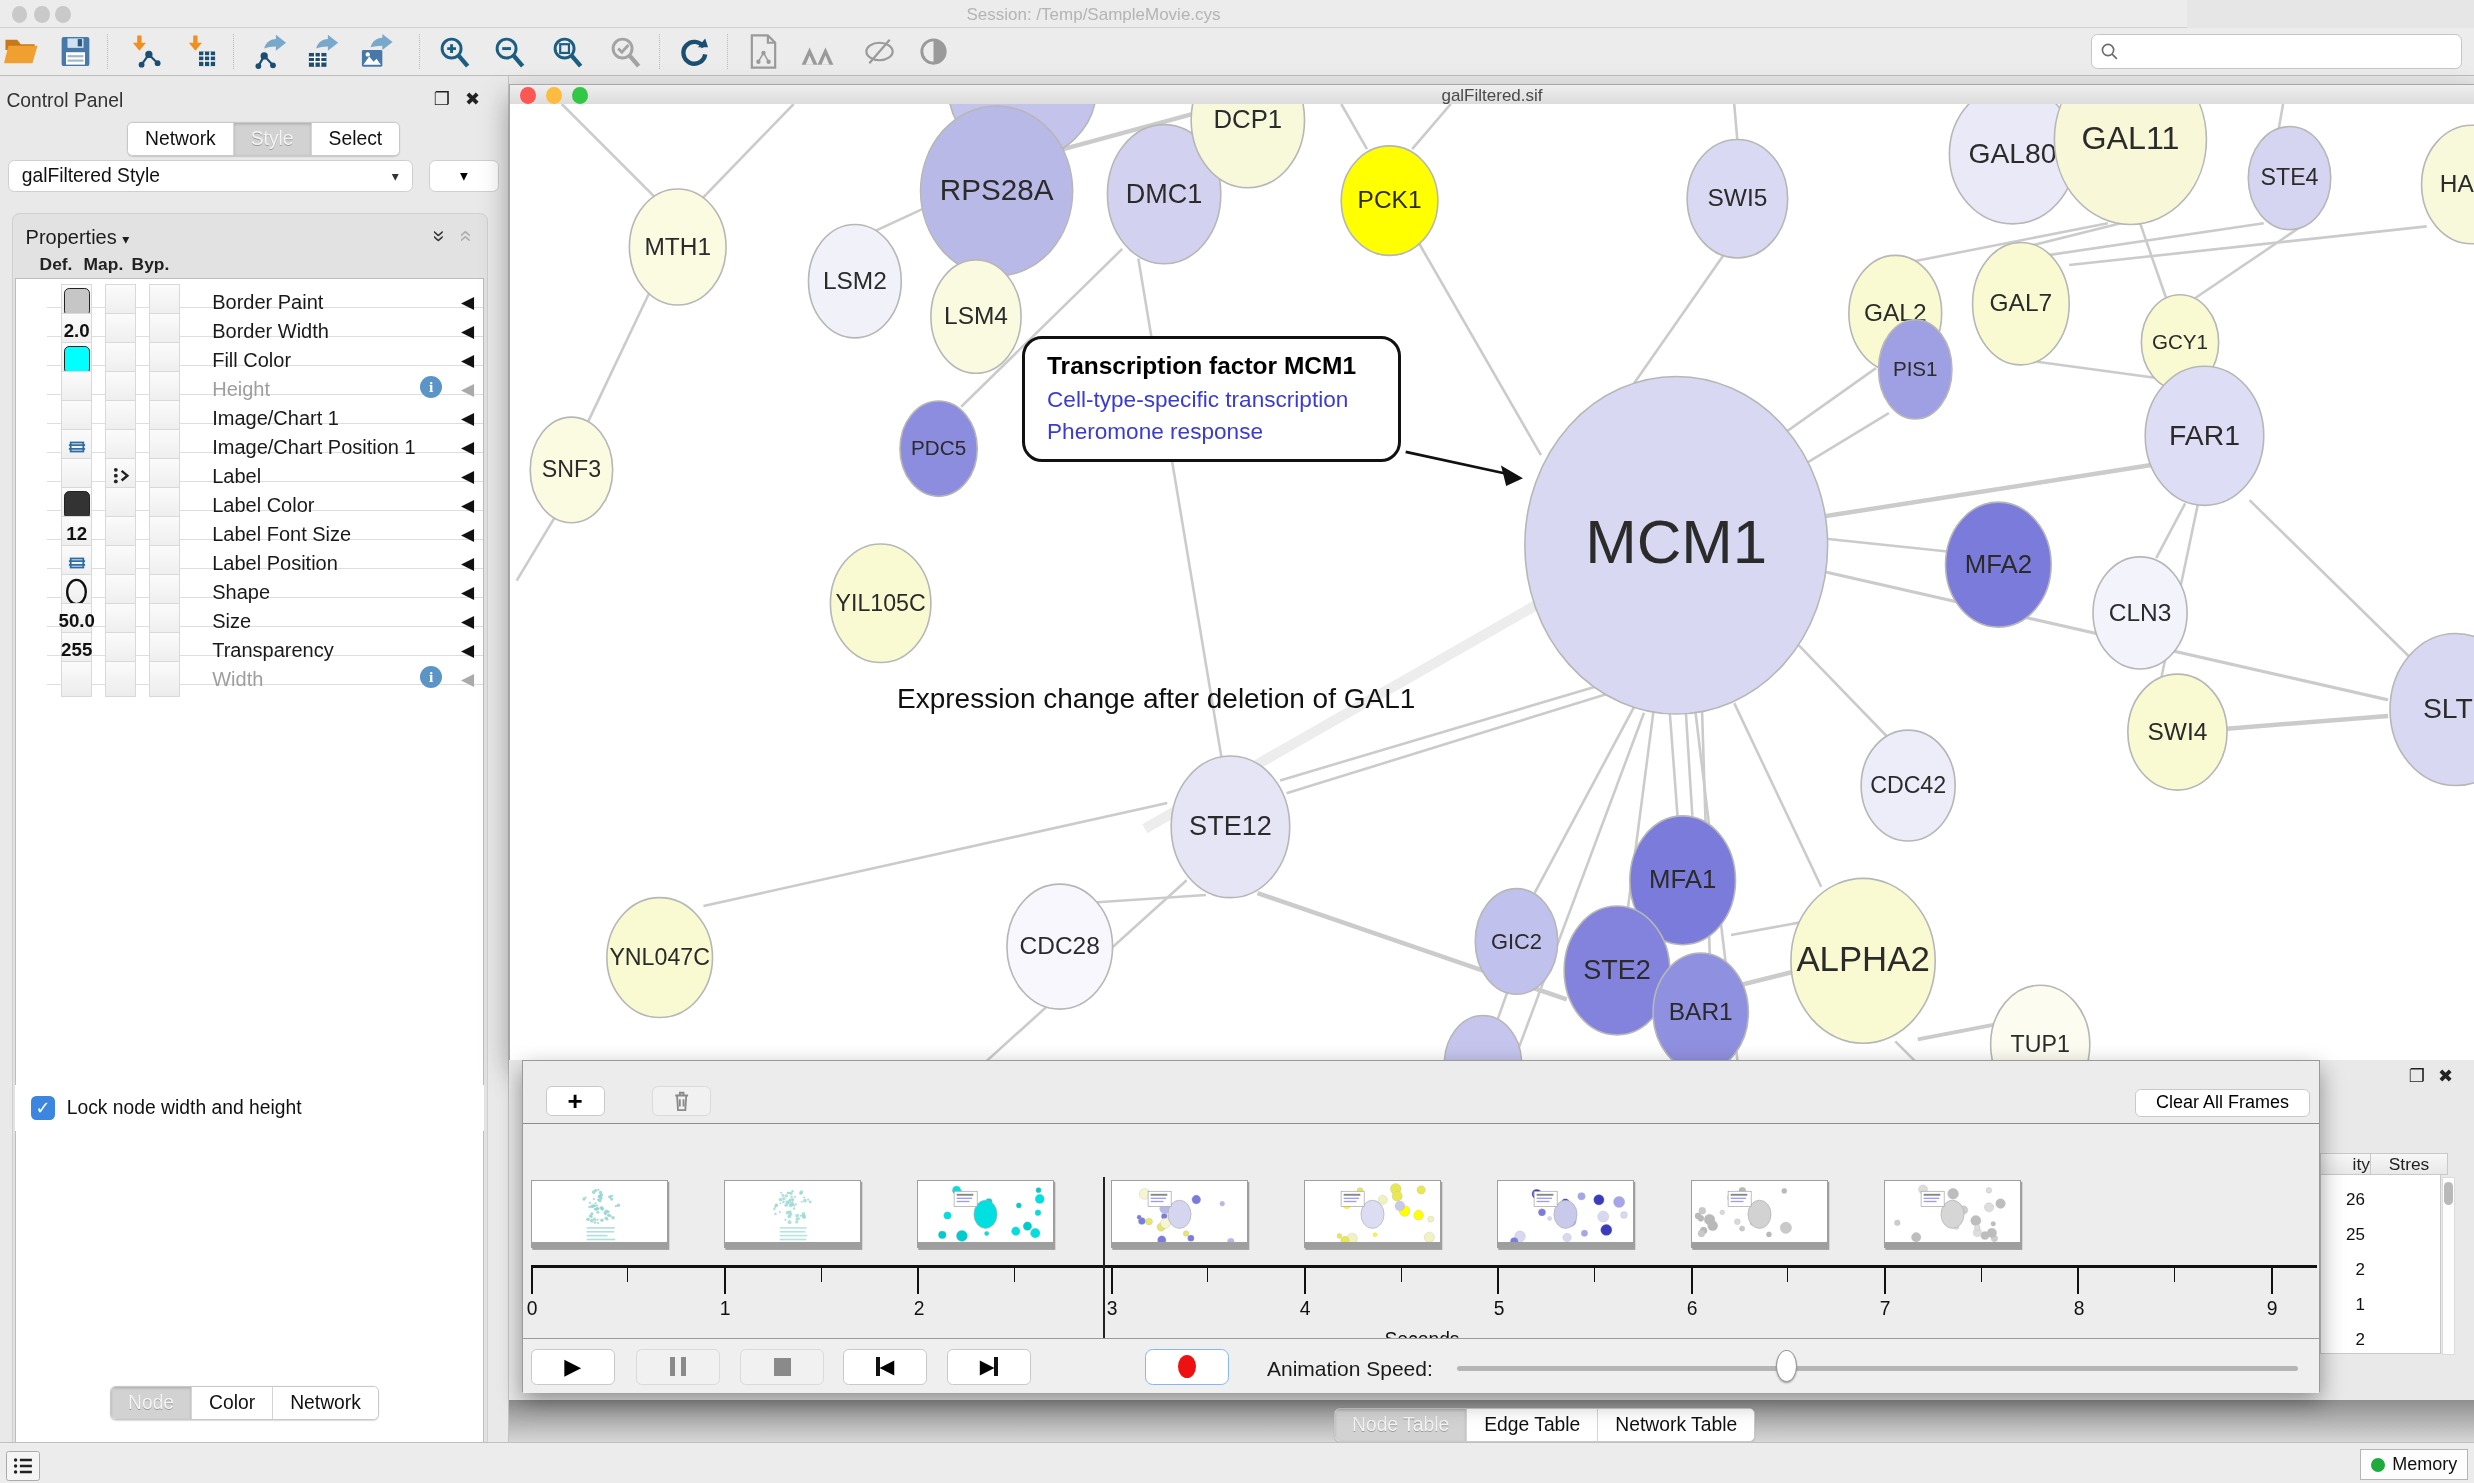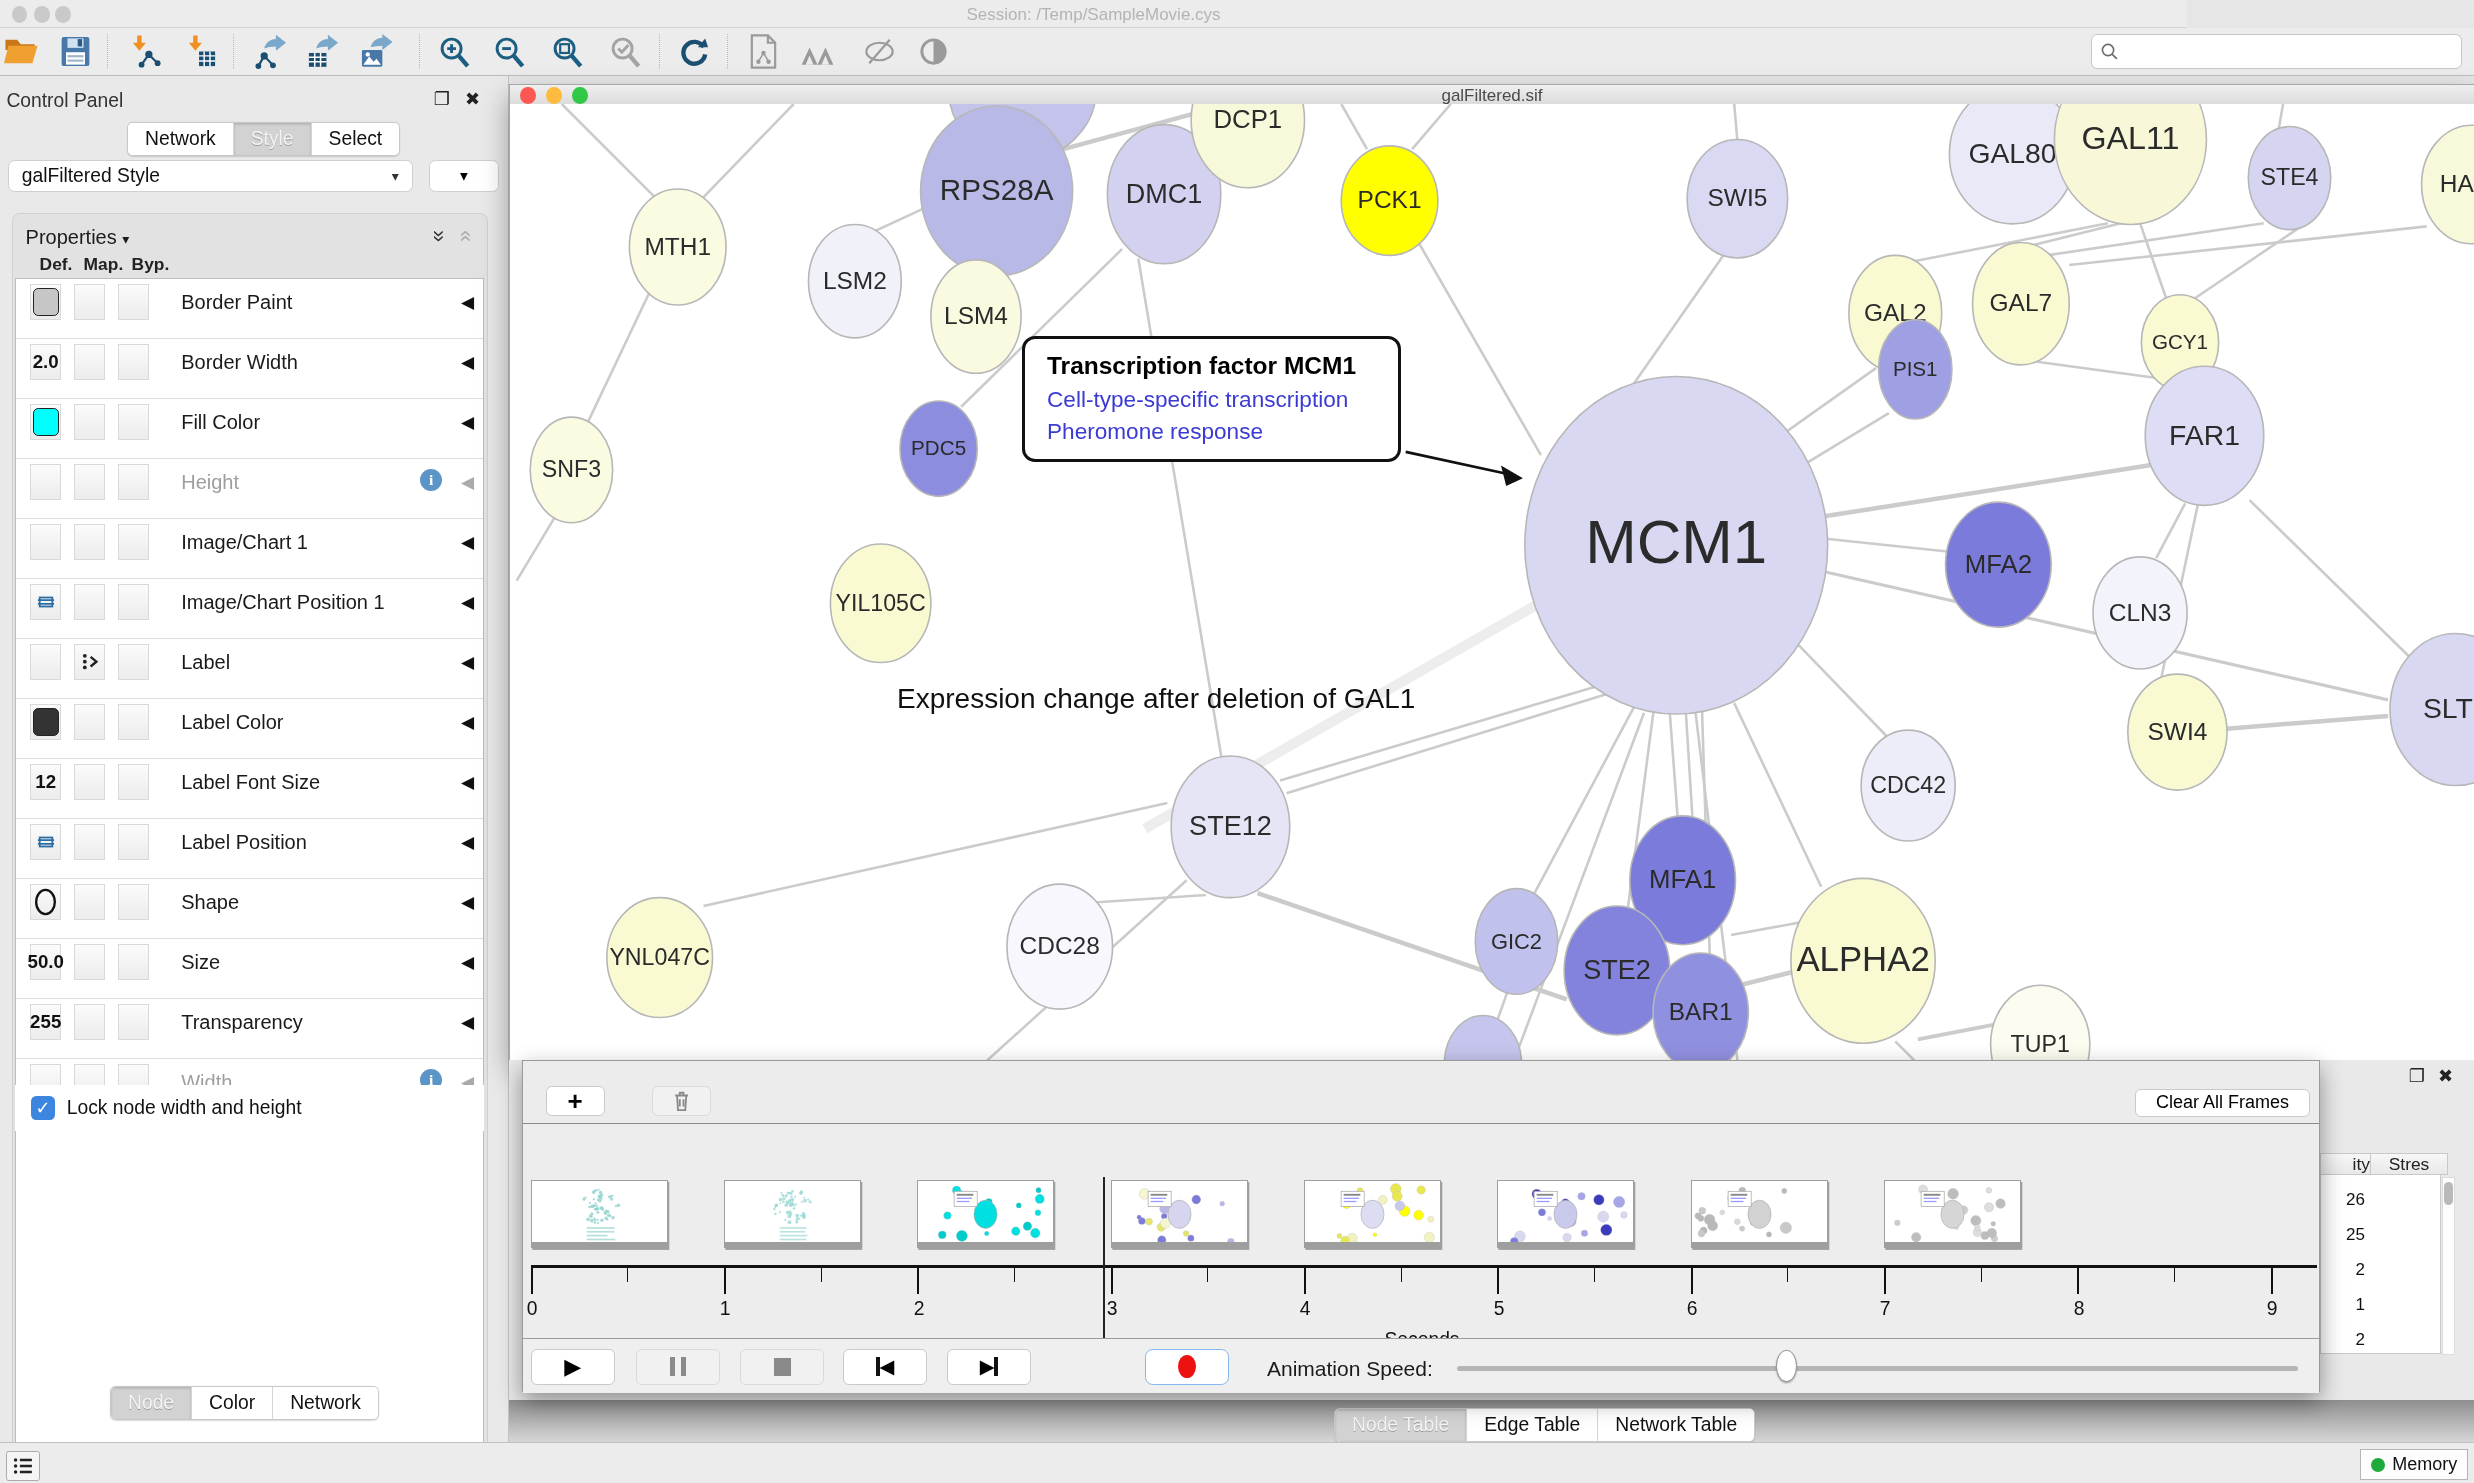--- a/index.html
+++ b/index.html
@@ -24,39 +24,39 @@
   .seg { position:absolute; display:flex; border:0.6px solid #c9c9c9; border-radius:5.8px; overflow:hidden; background:#fff; box-shadow:0 0.6px 1.3px rgba(0,0,0,.15); }
   .seg > div { padding:5.2px 17px; font-size:19.3px; color:#111; background:#fff; border-right:0.6px solid #d5d5d5; white-space:nowrap; }
   .seg > div:last-child { border-right:none; }
   .seg > div.sel { background:#d2d2d2; color:#f4f4f4; text-shadow:0 0.6px 0.6px #9a9a9a; box-shadow:inset 0 1.3px 2.6px rgba(0,0,0,.18); }
   #style-combo { left:7.7px; top:84px; width:405px; height:32px; background:#fff; border:1.3px solid #cfcfcf; border-radius:6.4px; font-size:19.3px; color:#111; display:flex; align-items:center; padding:0 13px; justify-content:space-between; }
   #style-menu-btn { left:429px; top:84px; width:70px; height:32px; background:#fff; border:1.3px solid #cfcfcf; border-radius:6.4px; font-size:15.5px; display:flex; align-items:center; justify-content:center; }
   #props-box { left:11.6px; top:137px; width:476px; height:1241px; background:#e2e2e2; border:0.6px solid #d0d0d0; border-radius:7.7px; }
   #props-head { left:13px; top:11.6px; font-size:20px; color:#1c1c1c; }
   #props-cols { left:0; top:40px; width:474px; height:23px; font-size:17.4px; font-weight:bold; color:#222; }
   #prop-rows { left:2.6px; top:64px; width:469px; height:1168px; background:#fff; border:0.6px solid #bdbdbd; overflow:hidden; }
-  .prow { position:relative; height:60px; border-bottom:0.6px solid #dedede; }
+  .prow { position:relative; height:29px; border-bottom:0.6px solid #dedede;margin-left:31px; }
   .pcell { position:absolute; top:4.5px; width:31px; height:36px; background:linear-gradient(#fbfbfb,#ececec); border:0.6px solid #d9d9d9; display:flex; align-items:center; justify-content:center; }
   .swatch { width:26px; height:28px; border:1.3px solid #222; border-radius:5.2px; }
   .pval { font-size:18.7px; font-weight:bold; color:#111; }
   .plabel { position:absolute; left:165px; top:11.6px; font-size:20px; color:#1a1a1a; }
   .plabel.muted { color:#9e9e9e; }
   .parrow { position:absolute; right:9px; top:13px; font-size:17px; color:#111; }
   .parrow.muted { color:#aaa; }
   .info-i { position:absolute; right:41px; top:10.3px; width:22px; height:22px; border-radius:50%; background:#5b95c8; color:#fff; font-size:15.5px; font-weight:bold; text-align:center; line-height:22px; font-family:"Liberation Serif", serif; }
   #lock-row { position:absolute; left:2.6px; top:871px; width:469px; height:46px; background:#fff; display:flex; align-items:center; }
   #lock-check { width:24.5px; height:24.5px; background:#3d86e0; border-radius:5.2px; color:#fff; font-size:18px; text-align:center; line-height:24.5px; margin:0 11.6px 0 15.5px; }
   #lock-label { font-size:19.3px; color:#111; }
 
   
   #net-window { left:509px; top:84px; width:1966px; height:976px; background:#fff; border:0.6px solid #a8a8a8; box-shadow:0 11.6px 26px rgba(0,0,0,.35); }
   .wtitle { position:absolute; left:0; top:0; width:100%; height:20px; background:linear-gradient(#efefef,#dcdcdc); border-bottom:0.6px solid #b2b2b2; }
   .wtitle .name { position:absolute; width:100%; text-align:center; top:0.6px; font-size:17px; color:#4a4a4a; }
   #net-canvas { left:0; top:19.3px; width:1964px; height:956px; background:#fff; overflow:hidden; }
-  #annotation-box { left:512px; top:232px; width:379px; height:126px; background:#fff; border:3.9px solid #111; border-radius:13px; padding:13px 0 0 22px; }
+  #annotation-box { left:512px; top:232px; width:379px; height:126px; background:#fff; border:3.9px solid #111; border-radius:20px; padding:13px 0 0 22px; }
   #annotation-box .t { font-size:24.5px; font-weight:bold; color:#000; }
   #annotation-box .l { font-size:22.6px; color:#3b3bd4; margin-top:6.4px; }
   #net-note { left:387px; top:579px; font-size:28px; color:#111; white-space:nowrap; }
   text.nlabel { fill:#2b2b2b; text-anchor:middle; dominant-baseline:middle; }
 
   
   #south-panel { left:509px; top:1060px; width:1966px; height:382px; background:#e9e9e9; }
   #tp-head { position:absolute; left:1811px; top:93px; width:128px; height:22px; background:linear-gradient(#f7f7f7,#e8e8e8); border:0.6px solid #c9c9c9; display:flex; font-size:17.4px; color:#222; }
   #tp-body { position:absolute; left:1811px; top:115px; width:121px; height:179px; background:#fff; border:0.6px solid #c9c9c9; border-top:none; overflow:hidden; }
   .tprow { height:20px; font-size:17px; color:#111; text-align:right; padding-right:75px;margin-top:15px; }

